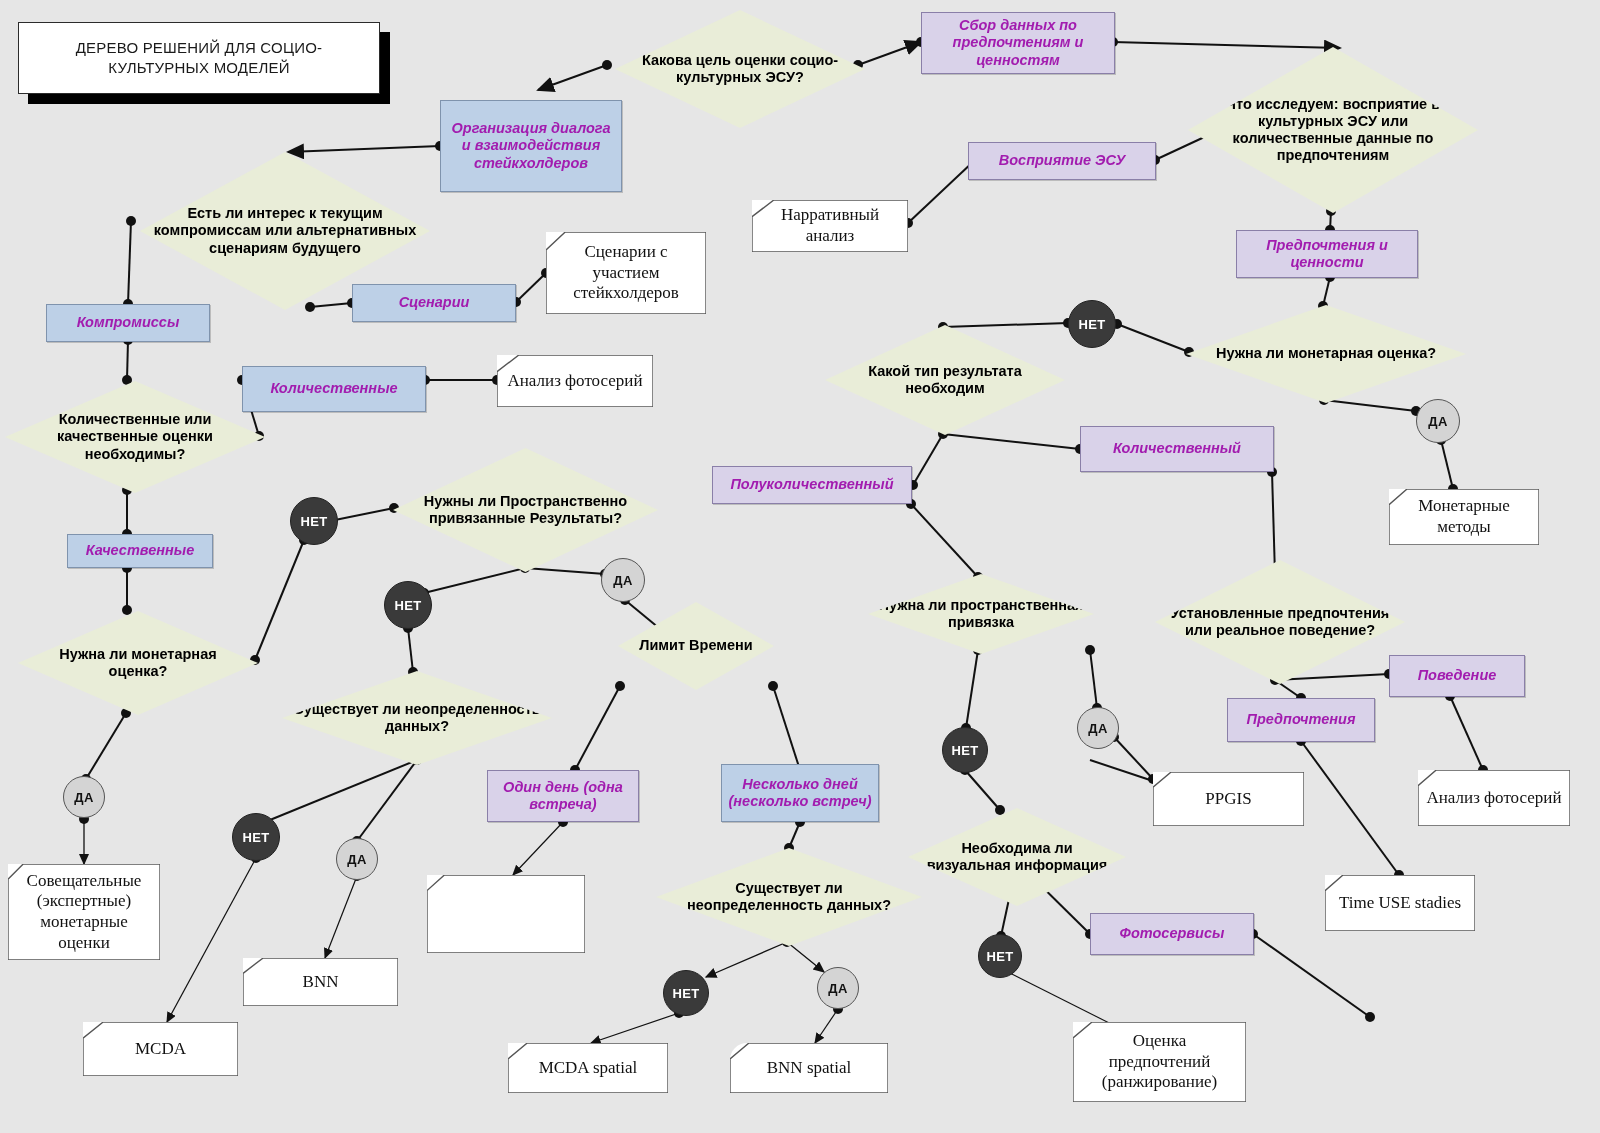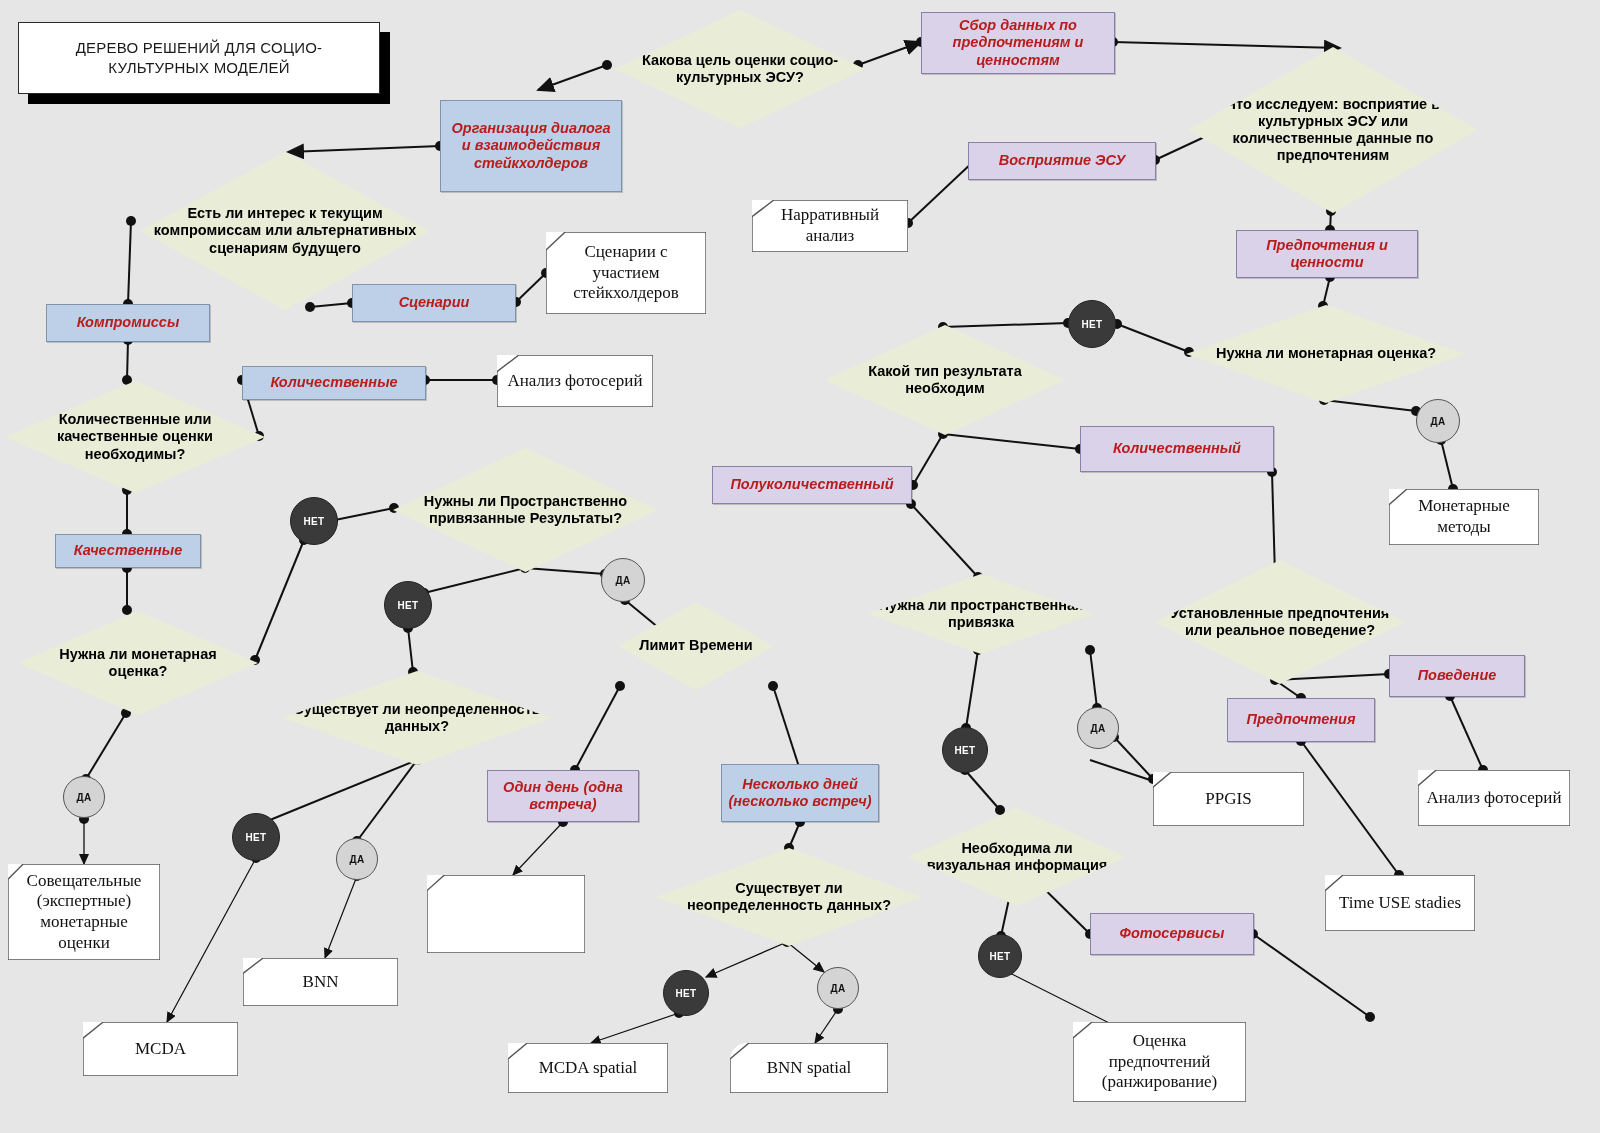--- a/index.html
+++ b/index.html
@@ -25,21 +25,21 @@
   .diamond{
     background:#e9edd8;
     clip-path:polygon(50% 0%,100% 50%,50% 100%,0% 50%);
     color:#000;font-weight:bold;font-size:14.5px;line-height:1.18;
   }
   .diamond .lbl{position:relative;z-index:2;padding:0 10px;}
 
   
   .rect{
     border:1px solid #6e6e8a;
-    color:#b91c1c;font-style:italic;font-weight:bold;
+    color:#a21caf;font-style:italic;font-weight:bold;
     font-size:14.5px;line-height:1.2;padding:2px 6px;
     box-shadow:1px 1px 0 rgba(0,0,0,.18);
   }
   .rect.blue{background:#bdd0e7;border-color:#7f93ad;}
   .rect.purple{background:#d9d2e9;border-color:#8a7fa8;}
 
   
   .banner{
     background:#ffffff;
     color:#111;font-family:"Liberation Serif", serif;font-size:17px;
@@ -47,21 +47,21 @@
     position:absolute;box-sizing:border-box;
     display:flex;align-items:center;justify-content:center;text-align:center;
   }
   .banner .bg{position:absolute;inset:0;}
   .banner .bg svg{display:block;width:100%;height:100%;}
   .banner .lbl{position:relative;z-index:2;padding:2px 8px;}
 
   
   .circ{
     border-radius:50%;
-    font-size:10px;font-weight:bold;letter-spacing:.4px;
+    font-size:13px;font-weight:bold;letter-spacing:.4px;
     border:1px solid #555;
   }
   .circ.no{background:#3a3a3a;color:#fff;border-color:#222;}
   .circ.yes{background:#d4d4d4;color:#111;border-color:#555;}
 </style>
 </head>
 <body>
 
 <div id="canvas">
 
@@ -339,25 +339,25 @@
   </div>
 
   <div class="node rect blue" style="left:46px;top:304px;width:164px;height:38px;">
     <span>Компромиссы</span>
   </div>
 
   <div class="node rect blue" style="left:352px;top:284px;width:164px;height:38px;">
     <span>Сценарии</span>
   </div>
 
-  <div class="node rect blue" style="left:242px;top:366px;width:184px;height:34px;">
+  <div class="node rect blue" style="left:242px;top:366px;width:184px;height:46px;">
     <span>Количественные</span>
   </div>
 
-  <div class="node rect blue" style="left:55px;top:534px;width:146px;height:34px;">
+  <div class="node rect blue" style="left:67px;top:534px;width:146px;height:34px;">
     <span>Качественные</span>
   </div>
 
   <div class="node rect purple" style="left:921px;top:12px;width:194px;height:62px;">
     <span>Сбор данных по предпочтениям и ценностям</span>
   </div>
 
   <div class="node rect purple" style="left:968px;top:142px;width:188px;height:38px;">
     <span>Восприятие ЭСУ</span>
   </div>

